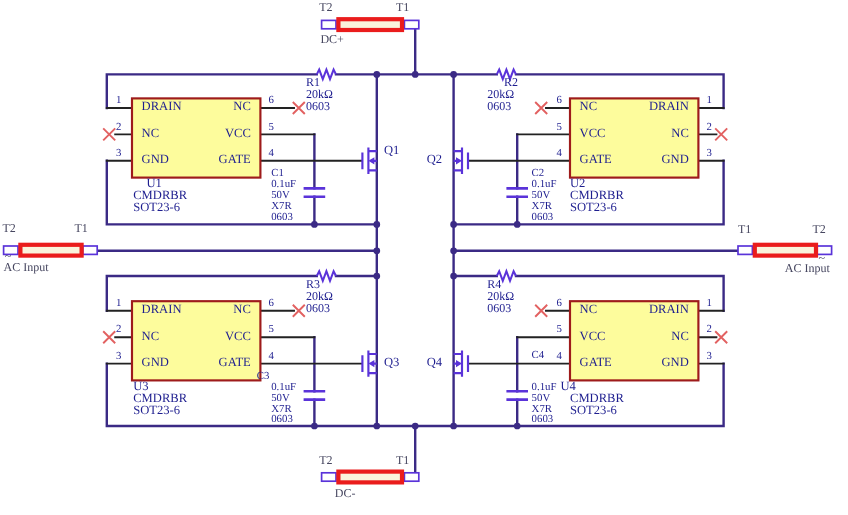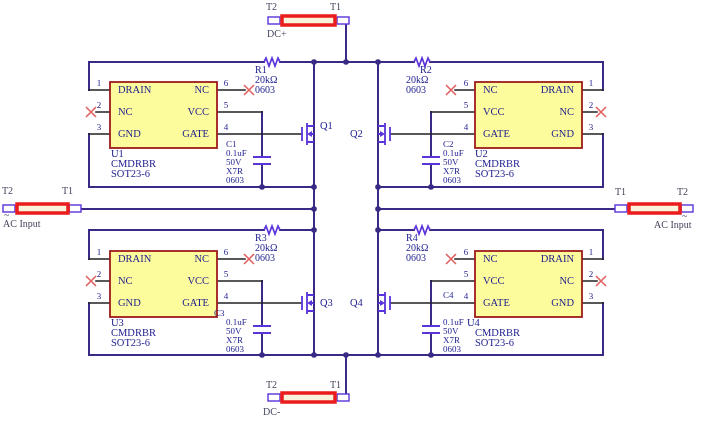--- a/index.html
+++ b/index.html
@@ -4,21 +4,21 @@
 <style>
   html,body{margin:0;padding:0;background:#ffffff;}
   #canvas{position:relative;width:707px;height:429px;background:#ffffff;
           font-family:"Liberation Serif",serif;overflow:hidden;}
   #canvas svg{position:absolute;left:0;top:0;}
   .lbl{position:absolute;color:#1e1e8f;font-size:10.5px;line-height:11px;white-space:nowrap;}
   .sm{font-size:10px;line-height:10px;}
   .cap{font-size:9px;line-height:9px;}
   .num{font-size:9px;line-height:10px;width:14px;text-align:center;}
   .r80{width:80px;text-align:right;}
-  .r24{width:24px;text-align:left;}
+  .r24{width:24px;text-align:center;}
   .term{color:#474760;font-size:10px;line-height:10px;}
 </style>
 </head>
 <body>
 
 <div id="canvas">
 
 <svg width="707" height="429" viewBox="0 0 707 429">
 
   <g stroke="#3b2a85" stroke-width="2" fill="none" stroke-linecap="square">
@@ -128,21 +128,21 @@
 <div class="lbl" style="left:118px;top:128px">GND</div>
 <div class="lbl r80" style="left:129px;top:84px">NC</div>
 <div class="lbl r80" style="left:129px;top:106px">VCC</div>
 <div class="lbl r80" style="left:129px;top:128px">GATE</div>
 <div class="lbl num" style="left:92px;top:78px">1</div>
 <div class="lbl num" style="left:92px;top:100px">2</div>
 <div class="lbl num" style="left:92px;top:122px">3</div>
 <div class="lbl num" style="left:219px;top:78px">6</div>
 <div class="lbl num" style="left:219px;top:100px">5</div>
 <div class="lbl num" style="left:219px;top:122px">4</div>
-<div class="lbl" style="left:111px;top:148px">U1</div>
+<div class="lbl" style="left:122px;top:148px">U1</div>
 <div class="lbl" style="left:111px;top:158px">CMDRBR</div>
 <div class="lbl" style="left:111px;top:168px">SOT23-6</div>
 
 <div class="lbl" style="left:483px;top:84px">NC</div>
 <div class="lbl" style="left:483px;top:106px">VCC</div>
 <div class="lbl" style="left:483px;top:128px">GATE</div>
 <div class="lbl r80" style="left:494px;top:84px">DRAIN</div>
 <div class="lbl r80" style="left:494px;top:106px">NC</div>
 <div class="lbl r80" style="left:494px;top:128px">GND</div>
 <div class="lbl num" style="left:459px;top:78px">6</div>
@@ -235,15 +235,15 @@
 <div class="lbl term" style="left:4px;top:210px">~</div>
 <div class="lbl term" style="left:3px;top:219px">AC Input</div>
 
 <div class="lbl term" style="left:615px;top:187px">T1</div>
 <div class="lbl term" style="left:677px;top:187px">T2</div>
 <div class="lbl term" style="left:682px;top:211px">~</div>
 <div class="lbl term" style="left:654px;top:220px">AC Input</div>
 
 <div class="lbl term" style="left:266px;top:380px">T2</div>
 <div class="lbl term" style="left:330px;top:380px">T1</div>
-<div class="lbl term" style="left:263px;top:407px">DC-</div>
+<div class="lbl term" style="left:279px;top:407px">DC-</div>
 
 </div>
 
 </body></html>

